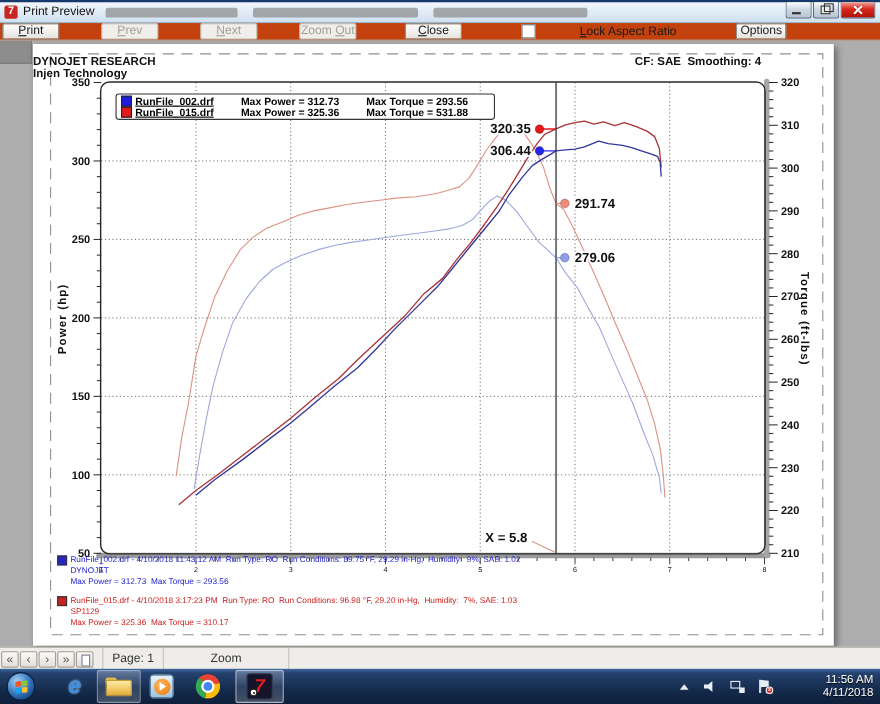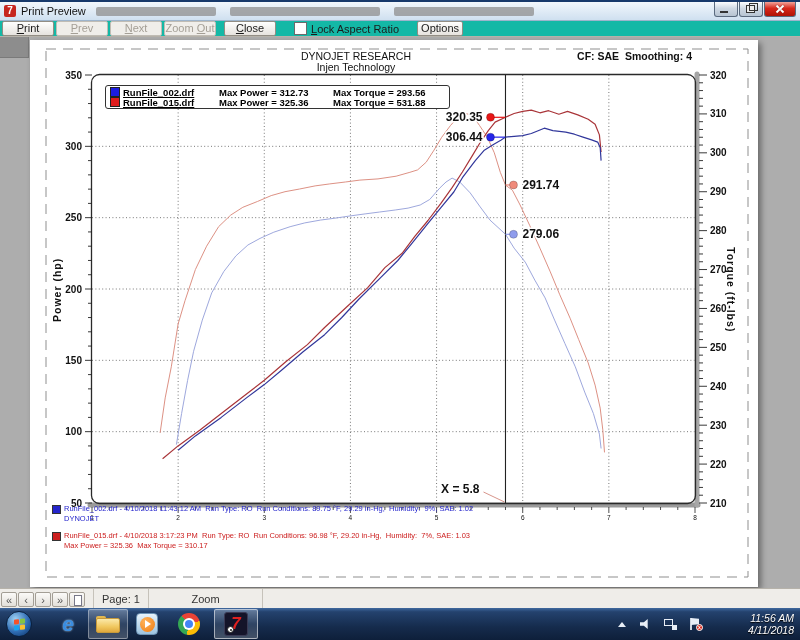--- a/index.html
+++ b/index.html
@@ -17,39 +17,39 @@
   .caption{position:absolute;right:4px;top:0;display:flex;}
   .cap-btn{width:22px;height:14px;border:1px solid #5a6a7e;border-top:none;border-radius:0 0 3px 3px;
     background:linear-gradient(#fdfeff,#cfd9e4 45%,#b7c4d2);margin-left:1px;position:relative;}
   .cap-close{background:linear-gradient(#f2a39a,#d8281c 45%,#b01306);width:30px;}
   .cap-btn .bar{position:absolute;left:5px;bottom:3px;width:8px;height:2px;background:#333;}
   .cap-btn .boxes{position:absolute;left:6px;top:3px;width:7px;height:6px;border:1px solid #333;background:#eee;}
   .cap-btn .boxes:after{content:"";position:absolute;left:2px;top:-3px;width:7px;height:6px;border:1px solid #333;}
   .xg{position:absolute;left:50%;top:50%;width:10px;height:2px;background:#fff;transform:translate(-50%,-50%) rotate(45deg);box-shadow:0 0 1px #600;}
   .xg2{transform:translate(-50%,-50%) rotate(-45deg);}
   
-  .toolbar{position:absolute;left:0;top:21px;width:800px;height:15px;background:#14b8a6;
-    border-bottom:1px solid #b6b2aa;display:flex;align-items:center;font-size:11px;}
+  .toolbar{position:absolute;left:0;top:21px;width:800px;height:15px;background:#c2410c;
+    border-bottom:1px solid #b6b2aa;display:flex;align-items:center;font-size:11px;gap:36px;}
   .tbtn{height:15px;line-height:13px;width:52px;text-align:center;margin-left:2px;
     background:linear-gradient(#fefefe,#e6e3de);border:1px solid #928d84;border-radius:2px;
     color:#1a1a1a;box-sizing:border-box;cursor:default;}
   .tbtn.disabled{color:#a49f96;border-color:#c0bcb4;background:#f0eeea;}
   .tbtn.small{width:46px;}
   .chk{width:11px;height:11px;background:#fff;border:1px solid #6b6b6b;margin:0 4px 0 18px;flex:0 0 auto;}
   .chklabel{color:#1a1a1a;}
   u{text-decoration:underline;}
   
   .preview{position:absolute;left:0;top:37px;width:800px;height:551px;background:#adadad;}
   .corner-block{position:absolute;left:0;top:0;width:28px;height:20px;background:#8d8d8d;
     border-right:1px solid #7a7a7a;border-bottom:1px solid #7a7a7a;}
   .page{position:absolute;left:30px;top:3px;width:728px;height:547px;background:#fff;
     box-shadow:3px 3px 6px rgba(0,0,0,.4);}
   #chart-svg{position:absolute;left:0;top:0;}
   #chart-svg text{font-family:"Liberation Sans",sans-serif;fill:#111;}
-  .chead{position:absolute;left:0;width:652px;text-align:center;font-weight:normal;font-size:10.5px;color:#111;}
+  .chead{position:absolute;left:0;width:652px;text-align:left;font-weight:bold;font-size:10.5px;color:#111;}
   .chead.t1{top:10px;}
   .chead.t2{top:21px;}
   .ccorner{position:absolute;right:66px;top:10px;font-weight:bold;font-size:10.5px;white-space:pre;color:#111;}
   .ytitle{position:absolute;left:20px;top:150px;height:200px;width:14px;display:flex;align-items:center;justify-content:center;
     writing-mode:vertical-rl;transform:rotate(180deg);font-weight:bold;font-size:10.5px;color:#111;letter-spacing:1px;}
   .ttitle{position:absolute;left:694px;top:150px;height:200px;width:14px;display:flex;align-items:center;justify-content:center;
     writing-mode:vertical-rl;font-weight:bold;font-size:10.5px;color:#111;letter-spacing:1px;}
   .legend{position:absolute;left:75px;top:45px;width:345px;height:24px;background:#fff;
     border:1px solid #333;border-radius:3px;box-sizing:border-box;padding:1px 0 0 4px;}
   .lrow{display:flex;align-items:center;height:10px;font-size:9.5px;font-weight:bold;white-space:pre;}
@@ -103,21 +103,21 @@
   .tray-arrow{width:0;height:0;border-left:4px solid transparent;border-right:4px solid transparent;border-bottom:5px solid #e8eef6;margin-right:14px;}
   .spk{width:11px;height:10px;background:#e8eef6;clip-path:polygon(0 32%,35% 32%,70% 0,70% 100%,35% 68%,0 68%);margin-right:13px;}
   .net{position:relative;width:13px;height:11px;margin-right:13px;}
   .net .scr{position:absolute;left:0;top:0;width:9px;height:7px;border:1.5px solid #e8eef6;box-sizing:border-box;}
   .net .plg{position:absolute;right:0;bottom:0;width:5px;height:5px;background:#e8eef6;}
   .flg{position:relative;width:10px;height:12px;margin-right:4px;}
   .flg .cloth{position:absolute;left:1px;top:0;width:8px;height:7px;background:#e8eef6;clip-path:polygon(0 0,100% 12%,100% 88%,0 100%);}
   .flg .pole{position:absolute;left:0;top:0;width:1.5px;height:12px;background:#cfd6e0;}
   .flg .err{position:absolute;right:-3px;bottom:-1px;width:7px;height:7px;border-radius:50%;background:#d62b1f;border:1px solid #fff;box-sizing:border-box;
      color:#fff;font-size:5px;line-height:5px;text-align:center;font-weight:bold;}
-  .clock{position:absolute;right:6px;top:4px;text-align:right;color:#fff;font-size:10.5px;line-height:12px;text-shadow:0 1px 1px #000;font-style:italic;}
+  .clock{position:absolute;right:6px;top:4px;text-align:right;color:#fff;font-size:10.5px;line-height:12px;text-shadow:0 1px 1px #000;}
 </style>
 </head>
 <body>
 
 <div id="screen">
 
   <div class="titlebar">
     <div class="app-icon">7</div>
     <span class="wtitle">Print Preview</span>
     <div class="redact r1"></div>
@@ -344,24 +344,26 @@
       <div class="ttitle">Torque (ft-lbs)</div>
       <div class="legend" id="legend">
           <div class="lrow"><span class="lsq" style="background: rgb(28, 28, 224);"></span><span class="lfile">RunFile_002.drf</span><span class="lpow">Max Power = 312.73</span><span>Max Torque = 293.56</span></div>
           <div class="lrow"><span class="lsq" style="background: rgb(224, 28, 28);"></span><span class="lfile">RunFile_015.drf</span><span class="lpow">Max Power = 325.36</span><span>Max Torque = 531.88</span></div>
         </div>
       <div class="footer" id="footer">
           <div class="fblock" style="color: rgb(37, 37, 204);">
             <span class="fsq" style="background: rgb(37, 37, 204);"></span>
             <div class="fline">RunFile_002.drf - 4/10/2018 11:43:12 AM  Run Type: RO  Run Conditions: 89.75 °F, 29.29 in-Hg,  Humidity:  9%, SAE: 1.02</div>
             <div class="fline">DYNOJET</div>
+            <div class="fline">Max Power = 312.73  Max Torque = 293.56</div>
           </div>
           <div class="fblock" style="color: rgb(204, 32, 32);">
             <span class="fsq" style="background: rgb(204, 32, 32);"></span>
             <div class="fline">RunFile_015.drf - 4/10/2018 3:17:23 PM  Run Type: RO  Run Conditions: 96.98 °F, 29.20 in-Hg,  Humidity:  7%, SAE: 1.03</div>
+            <div class="fline">SP1129</div>
             <div class="fline">Max Power = 325.36  Max Torque = 310.17</div>
           </div>
         </div>
     </div>
   </div>
 
   <div class="statusbar" id="statusbar">
     <span id="navbtns" style="display:flex">
         <div class="sbtn">«</div>
         <div class="sbtn">‹</div>

